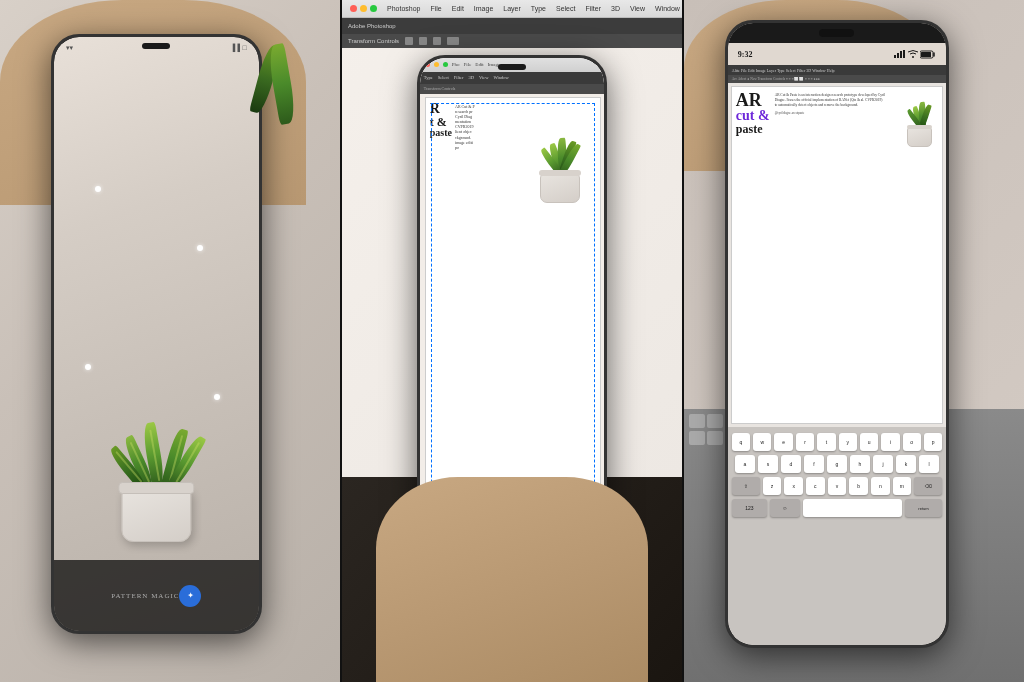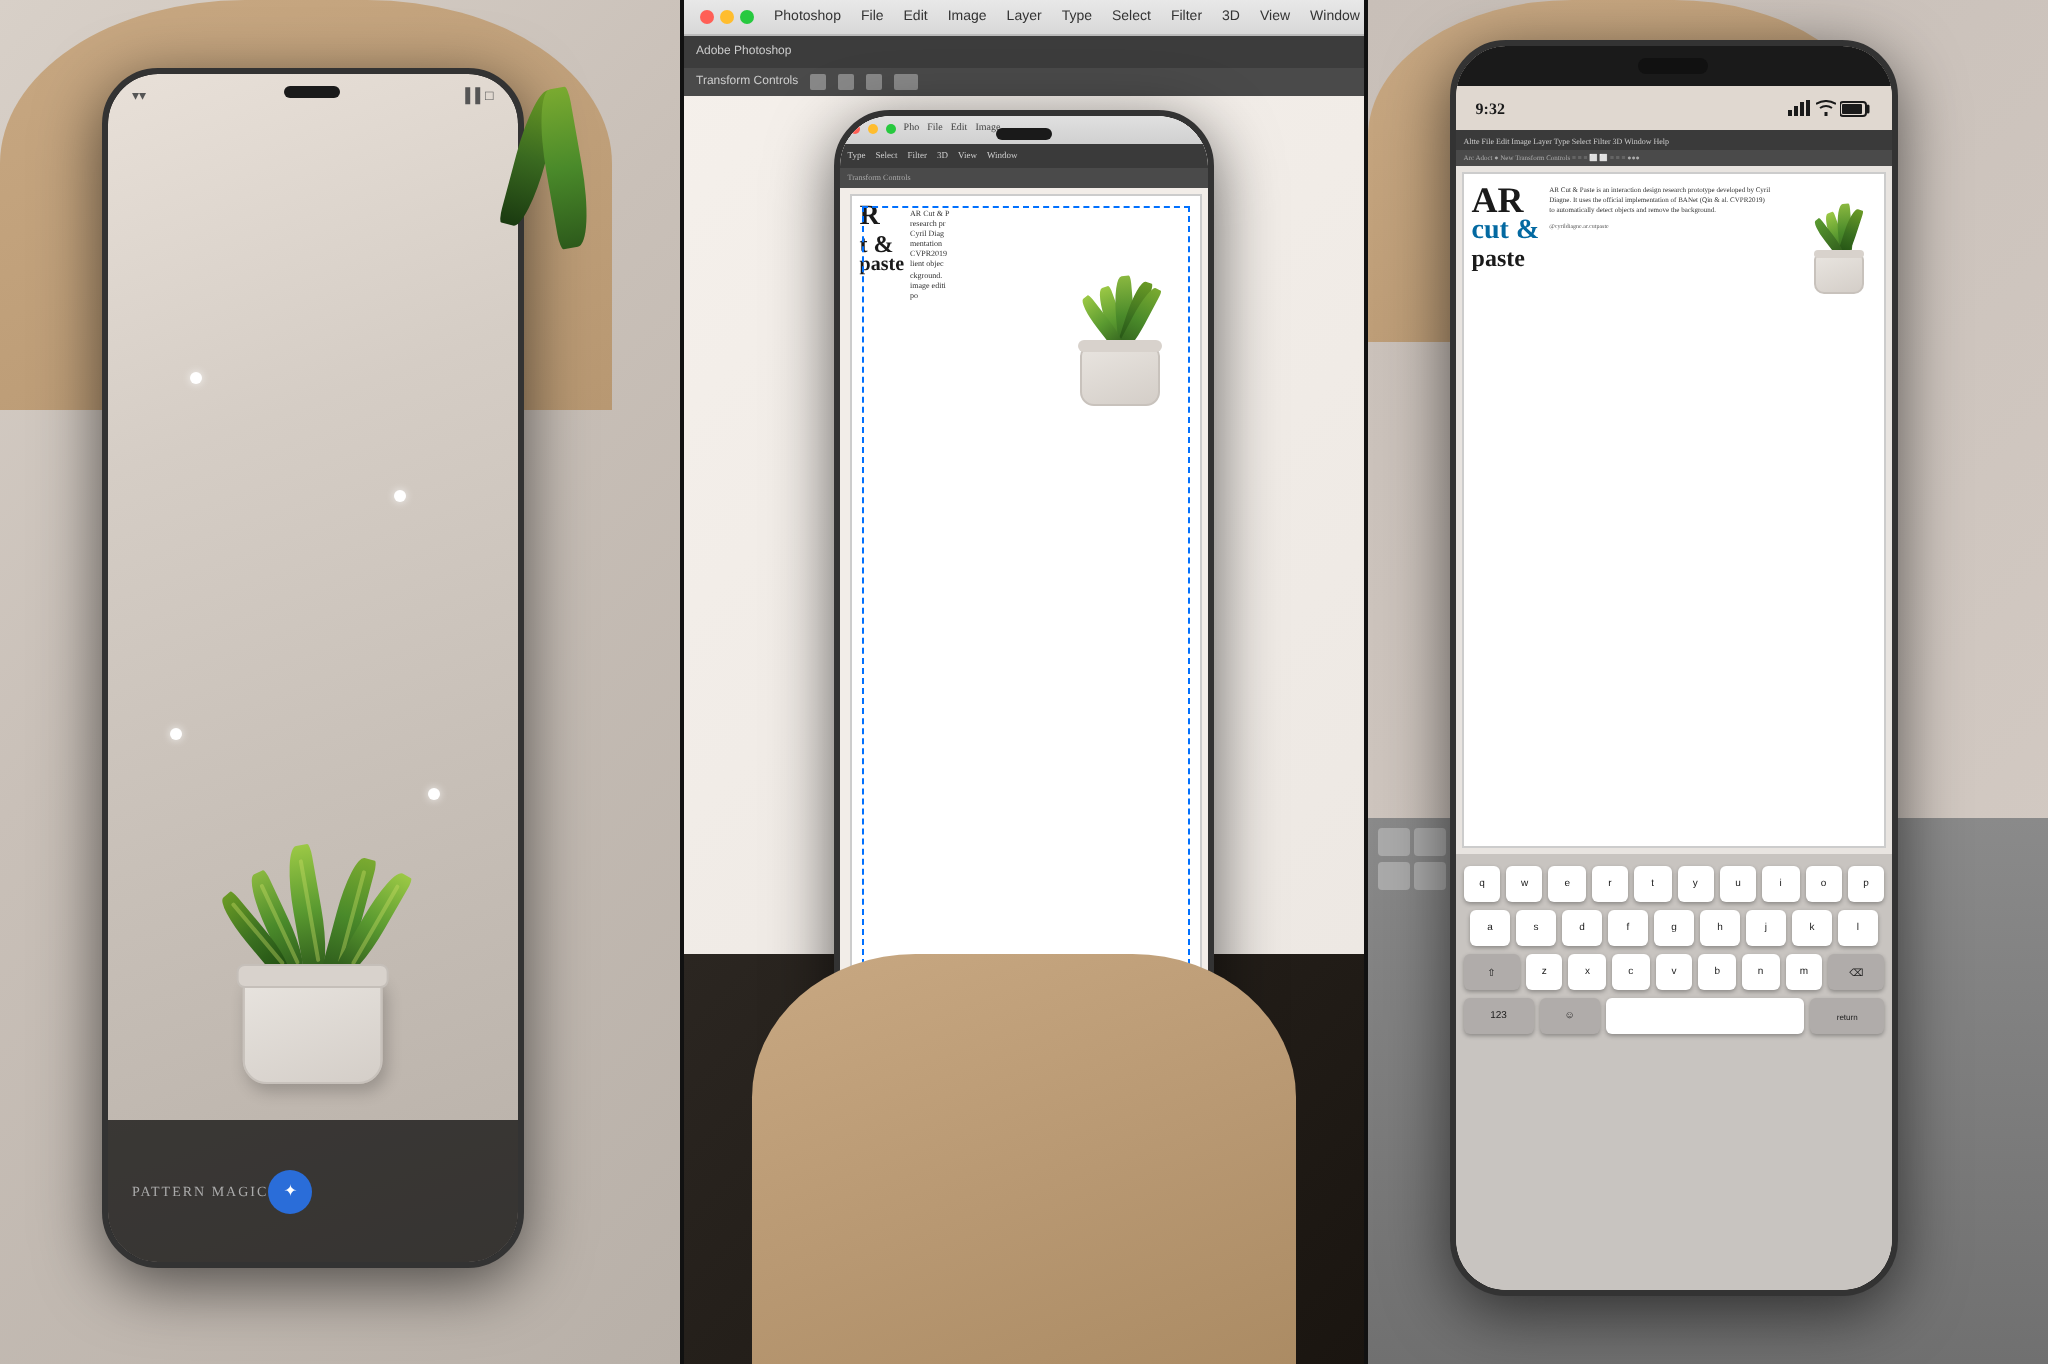--- a/index.html
+++ b/index.html
@@ -167,21 +167,21 @@
     
     .bottom-bar-1 {
       position: absolute;
       bottom: 0;
       left: 0;
       right: 0;
       height: 12%;
       background: rgba(0,0,0,0.7);
       display: flex;
       align-items: center;
-      justify-content: flex-start;
+      justify-content: center;
       padding: 0 12px;
     }
 
     .pattern-magic-text {
       font-size: 7px;
       color: #aaa;
       letter-spacing: 1px;
       text-transform: uppercase;
     }
 
@@ -807,21 +807,21 @@
           <div style="height:8px;background:#4a4a4a;display:flex;align-items:center;padding:0 4px;gap:3px;">
             <span style="font-size:3.5px;color:#aaa;">Arc Adoct   ●   New Transform Controls   ≡ ≡ ≡ ⬜ ⬜ ≡ ≡ ≡   ●●●</span>
           </div>
 
           <div style="flex:1;background:#e8e4e0;padding:3px;position:relative;height:calc(100% - 18px);">
             <div style="width:100%;height:100%;background:white;border:1px solid #ccc;padding:4px;position:relative;overflow:hidden;">
 
               <div style="display:flex;align-items:flex-start;gap:3px;">
                 <div>
                   <div style="font-size:18px;font-weight:900;color:#1a1a1a;font-family:Liberation Serif, serif;line-height:1;">AR</div>
-                  <div style="font-size:14px;font-weight:900;color:#0369a1;font-family:Georgia,serif;line-height:1;">cut &amp;</div>
+                  <div style="font-size:14px;font-weight:900;color:#6d28d9;font-family:Georgia,serif;line-height:1;">cut &amp;</div>
                   <div style="font-size:12px;font-weight:900;color:#1a1a1a;font-family:Georgia,serif;line-height:1;">paste</div>
                 </div>
 
                 <div style="position:absolute;right:5px;top:3px;">
                   <div class="plant-container-3" style="position:relative;">
                     <div class="plant-leaves-3">
                       <div class="lx lx-1"></div>
                       <div class="lx lx-2"></div>
                       <div class="lx lx-3"></div>
                       <div class="lx lx-4"></div>

